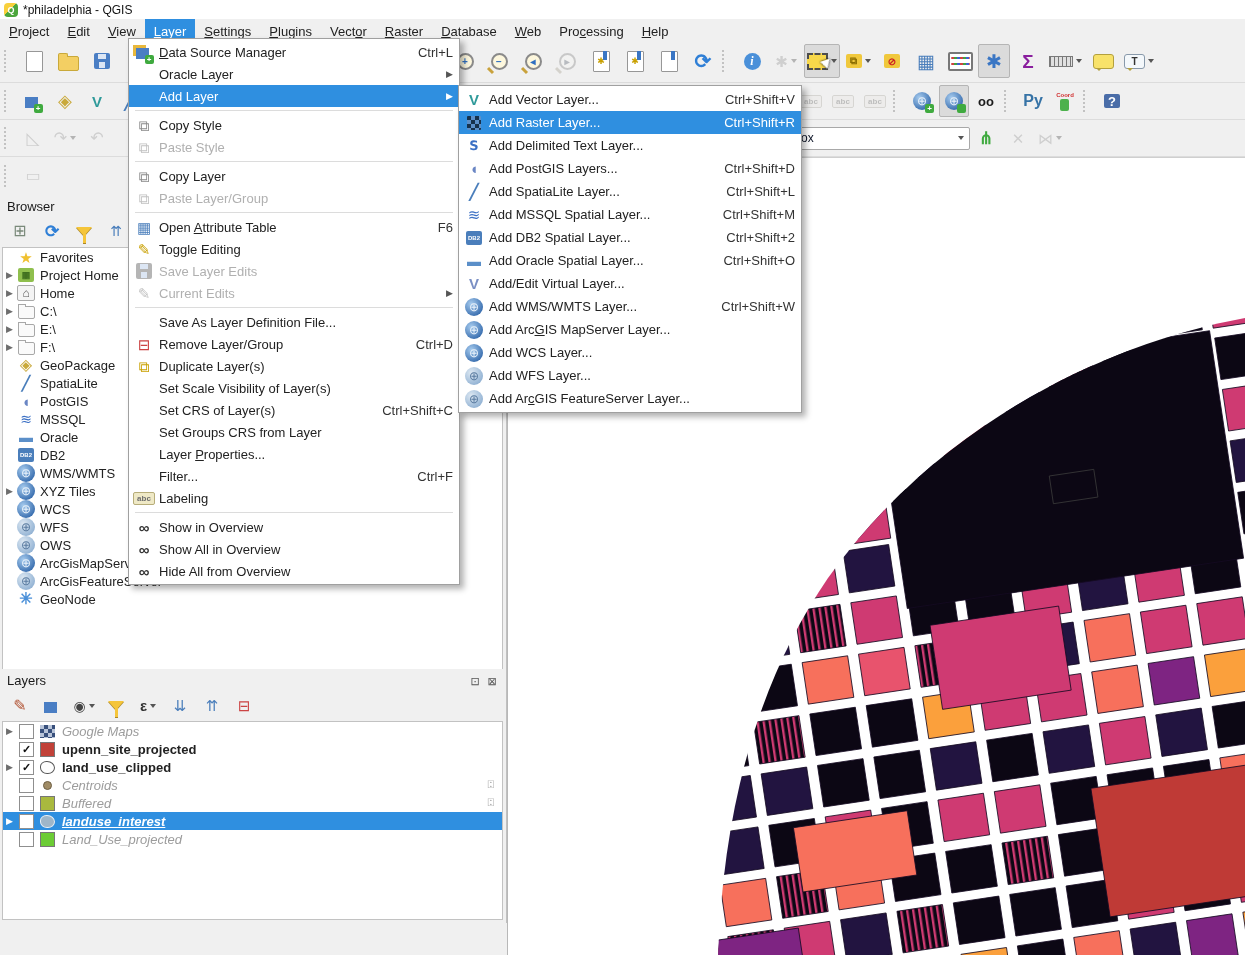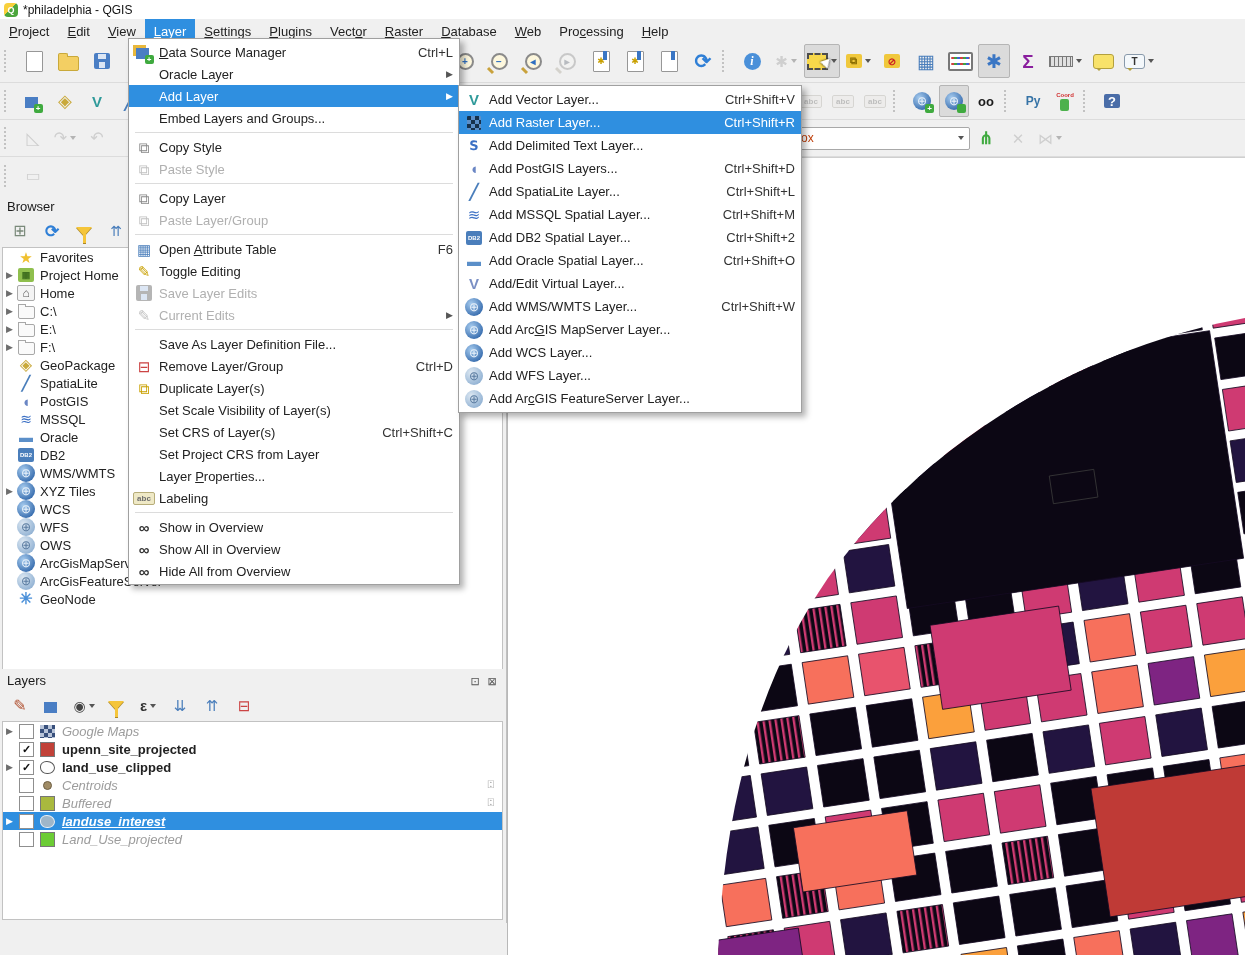--- a/index.html
+++ b/index.html
@@ -93,21 +93,21 @@
       background-image:linear-gradient(45deg,#5b8fc9 25%,transparent 25%,transparent 75%,#5b8fc9 75%),
                        linear-gradient(45deg,#5b8fc9 25%,transparent 25%,transparent 75%,#5b8fc9 75%);
       background-size:8px 8px;background-position:0 0,4px 4px}
   .k-funnel{width:0;height:0;border-left:8px solid transparent;border-right:8px solid transparent;
             border-top:9px solid #f5c53a;position:relative;filter:drop-shadow(0 1px 0 #a8862a)}
   .k-funnel::after{content:"";position:absolute;left:-1.5px;top:-2px;width:3px;height:9px;background:#f5c53a}
   .k-coord{display:inline-flex;flex-direction:column;align-items:center;line-height:1}
   .k-coord .t{font-size:6px;color:#d03030;font-weight:bold}
   .k-coord .b{width:9px;height:12px;background:#4cb14c;border-radius:2px;margin-top:1px}
   .k-combo{height:21px;border:1px solid #a8a8a8;background:#fff;border-radius:2px;display:inline-flex;
-           align-items:center;font-size:12px;color:#c2410c;padding:0 5px;justify-content:space-between}
+           align-items:center;font-size:12px;color:#0f172a;padding:0 5px;justify-content:space-between}
   
   .menu{position:absolute;background:#fff;border:1px solid #a0a0a0;padding:2px 0;z-index:60;
         font-size:13px;box-shadow:4px 4px 6px rgba(0,0,0,.30)}
   .menu .item{height:22px;display:flex;align-items:center;padding:0 6px 0 3px;white-space:nowrap}
   #addlayer-submenu .item{height:23px}
   .menu .ic{width:24px;display:flex;justify-content:center;align-items:center}
   .menu .lbl{flex:1;padding-left:3px}
   .menu .sc{padding-left:28px;color:#333}
   .menu .subarrow{margin-left:10px;color:#555;font-size:9px}
   .menu .item.sel{background:#2f8fe0;color:#fff}
@@ -326,21 +326,21 @@
         <span class="k-globe">⊕<span class="sub">+</span></span>
       </span>
       <span class="btn pressed">
         <span class="k-globe">⊕<span class="sub"></span></span>
       </span>
       <span class="btn">
         <span class="ig" style="color: rgb(26, 26, 26); font-size: 13px; font-weight: bold;">oo</span>
       </span>
       <span class="handle"></span>
       <span class="btn">
-        <span class="ig" style="color: rgb(54, 115, 166); font-size: 12px; font-weight: bold;">Py</span>
+        <span class="ig" style="color: rgb(54, 115, 166); font-size: 16px; font-weight: bold;">Py</span>
       </span>
       <span class="btn">
         <span class="k-coord">
           <span class="t">Coord</span>
           <span class="b"></span>
         </span>
       </span>
       <span class="handle"></span>
       <span class="btn">
         <span class="k-chip" style="width: 16px; height: 14px; background: rgb(74, 109, 168); color: rgb(255, 255, 255); font-size: 13px; font-weight: bold;">?</span>
@@ -913,24 +913,20 @@
     <div class="item">
       <span class="ic"></span>
       <span class="lbl"><span>Oracle Layer</span></span>
       <span class="subarrow">▶</span>
     </div>
     <div class="item sel">
       <span class="ic"></span>
       <span class="lbl"><span>Add Layer</span></span>
       <span class="subarrow">▶</span>
     </div>
-    <div class="item">
-      <span class="ic"></span>
-      <span class="lbl"><span>Embed Layers and Groups...</span></span>
-    </div>
     <div class="sep"></div>
     <div class="item">
       <span class="ic">
         <span class="ig" style="color: rgb(138, 138, 138); font-size: 15px;">⧉</span>
       </span>
       <span class="lbl"><span>Copy Style</span></span>
     </div>
     <div class="item dis">
       <span class="ic">
         <span class="ig" style="color: rgb(194, 194, 194); font-size: 15px;">⧉</span>
@@ -999,25 +995,30 @@
       <span class="ic"></span>
       <span class="lbl"><span>Set Scale Visibility of Layer(s)</span></span>
     </div>
     <div class="item">
       <span class="ic"></span>
       <span class="lbl"><span>Set CRS of Layer(s)</span></span>
       <span class="sc">Ctrl+Shift+C</span>
     </div>
     <div class="item">
       <span class="ic"></span>
-      <span class="lbl"><span>Set Project CRS from Layer</span></span>
+      <span class="lbl"><span>Set Groups CRS from Layer</span></span>
     </div>
     <div class="item">
       <span class="ic"></span>
       <span class="lbl"><span>Layer <u>P</u>roperties...</span></span>
+    </div>
+    <div class="item">
+      <span class="ic"></span>
+      <span class="lbl"><span>Filter...</span></span>
+      <span class="sc">Ctrl+F</span>
     </div>
     <div class="item">
       <span class="ic">
         <span class="k-tag">abc</span>
       </span>
       <span class="lbl"><span>Labeling</span></span>
     </div>
     <div class="sep"></div>
     <div class="item">
       <span class="ic">

